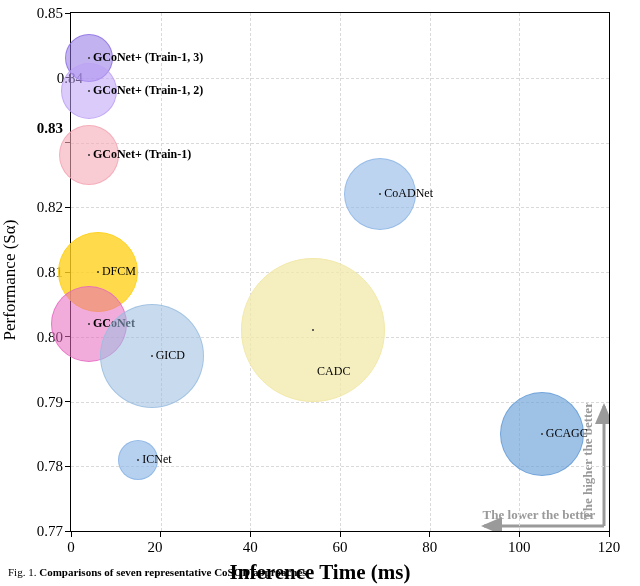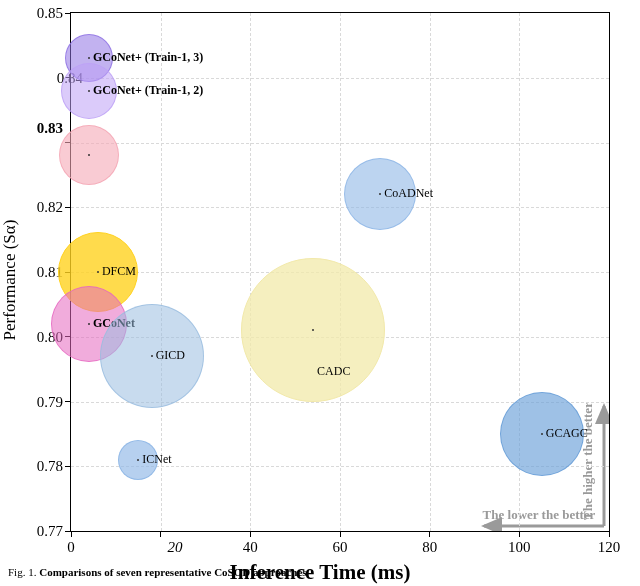--- a/index.html
+++ b/index.html
@@ -38,21 +38,21 @@
     </defs>
     <line x1="145" y1="135" x2="145" y2="15" stroke="#9a9a9a" stroke-width="3" marker-end="url(#ah)"></line>
     <line x1="145" y1="135" x2="25" y2="135" stroke="#9a9a9a" stroke-width="3" marker-end="url(#ah)"></line>
     <text class="arrow-txt" x="133" y="70" transform="rotate(-90 133 70)" text-anchor="middle">The higher the better</text>
     <text class="arrow-txt" x="80" y="128" text-anchor="middle">The lower the better</text>
   </svg>
 <div class="tick tick-x" style="left: -0.5px;"></div>
       <div class="tick-label-x" style="left: 0px;">0</div>
       <div class="grid-v" style="left: 89.6667px;"></div>
       <div class="tick tick-x" style="left: 89.1667px;"></div>
-      <div class="tick-label-x" style="left: 104px; font-style: italic;">20</div>
+      <div class="tick-label-x" style="left: 84px;">20</div>
       <div class="grid-v" style="left: 179.333px;"></div>
       <div class="tick tick-x" style="left: 178.833px;"></div>
       <div class="tick-label-x" style="left: 179.333px;">40</div>
       <div class="grid-v" style="left: 269px;"></div>
       <div class="tick tick-x" style="left: 268.5px;"></div>
       <div class="tick-label-x" style="left: 269px;">60</div>
       <div class="grid-v" style="left: 358.667px;"></div>
       <div class="tick tick-x" style="left: 358.167px;"></div>
       <div class="tick-label-x" style="left: 358.667px;">80</div>
       <div class="grid-v" style="left: 448.333px;"></div>
@@ -86,20 +86,21 @@
       <div class="tick tick-y" style="top: -0.5px;"></div>
       <div class="tick-label-y" style="top: 0px;">0.85</div>
       <div class="bubble" style="left: -6.06667px; top: 21.325px; width: 48px; height: 48px; background: rgba(143, 114, 227, 0.55); border: 1px solid rgba(143, 114, 227, 0.8);"></div>
       <div class="center-dot" style="left: 17.9333px; top: 45.325px;"></div>
       <div class="bubble-lbl bold" style="left: 21.9333px; top: 38.325px;">GCoNet+ (Train-1, 3)</div>
       <div class="bubble" style="left: -10.0667px; top: 49.7px; width: 56px; height: 56px; background: rgba(189, 161, 246, 0.55); border: 1px solid rgba(189, 161, 246, 0.8);"></div>
       <div class="center-dot" style="left: 17.9333px; top: 77.7px;"></div>
       <div class="bubble-lbl bold" style="left: 21.9333px; top: 70.7px;">GCoNet+ (Train-1, 2)</div>
       <div class="bubble" style="left: -12.0667px; top: 112.45px; width: 60px; height: 60px; background: rgba(245, 168, 182, 0.6); border: 1px solid rgba(245, 168, 182, 0.85);"></div>
       <div class="center-dot" style="left: 17.9333px; top: 142.45px;"></div>
+      <div class="bubble-lbl bold" style="left: 21.9333px; top: 135.45px;">GCoNet+ (Train-1)</div>
       <div class="bubble" style="left: 273.35px; top: 145.3px; width: 72px; height: 72px; background: rgba(143, 183, 230, 0.6); border: 1px solid rgba(143, 183, 230, 0.85);"></div>
       <div class="center-dot" style="left: 309.35px; top: 181.3px;"></div>
       <div class="bubble-lbl" style="left: 313.35px; top: 174.3px;">CoADNet</div>
       <div class="bubble" style="left: -13.1px; top: 219px; width: 80px; height: 80px; background: rgba(255, 210, 31, 0.8); border: 1px solid rgb(255, 210, 31);"></div>
       <div class="center-dot" style="left: 26.9px; top: 259px;"></div>
       <div class="bubble-lbl" style="left: 30.9px; top: 252px; text-align: center;">DFCM</div>
       <div class="bubble" style="left: -20.0667px; top: 272.8px; width: 76px; height: 76px; background: rgba(230, 103, 192, 0.55); border: 1px solid rgba(230, 103, 192, 0.8);"></div>
       <div class="center-dot" style="left: 17.9333px; top: 310.8px;"></div>
       <div class="bubble-lbl bold" style="left: 21.9333px; top: 303.8px;">GCoNet</div>
       <div class="bubble" style="left: 170.1px; top: 245.275px; width: 144px; height: 144px; background: rgba(242, 233, 170, 0.75); border: 1px solid rgb(242, 233, 170);"></div>

